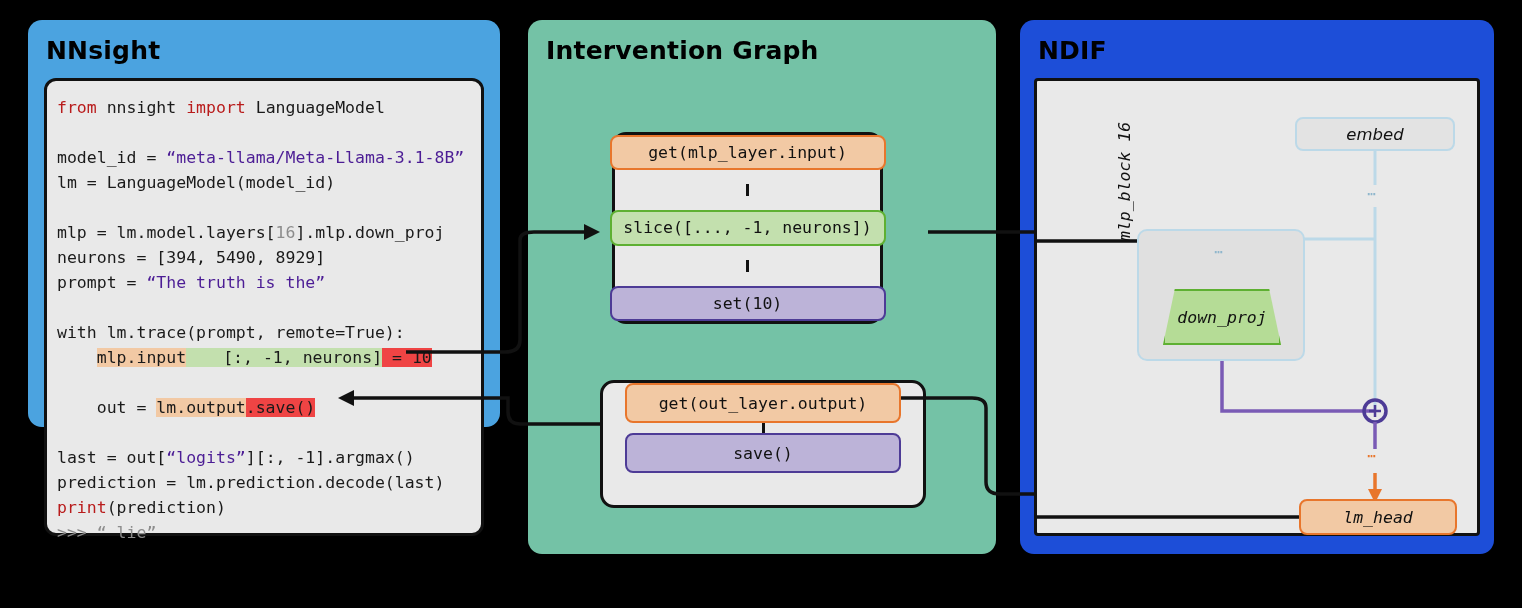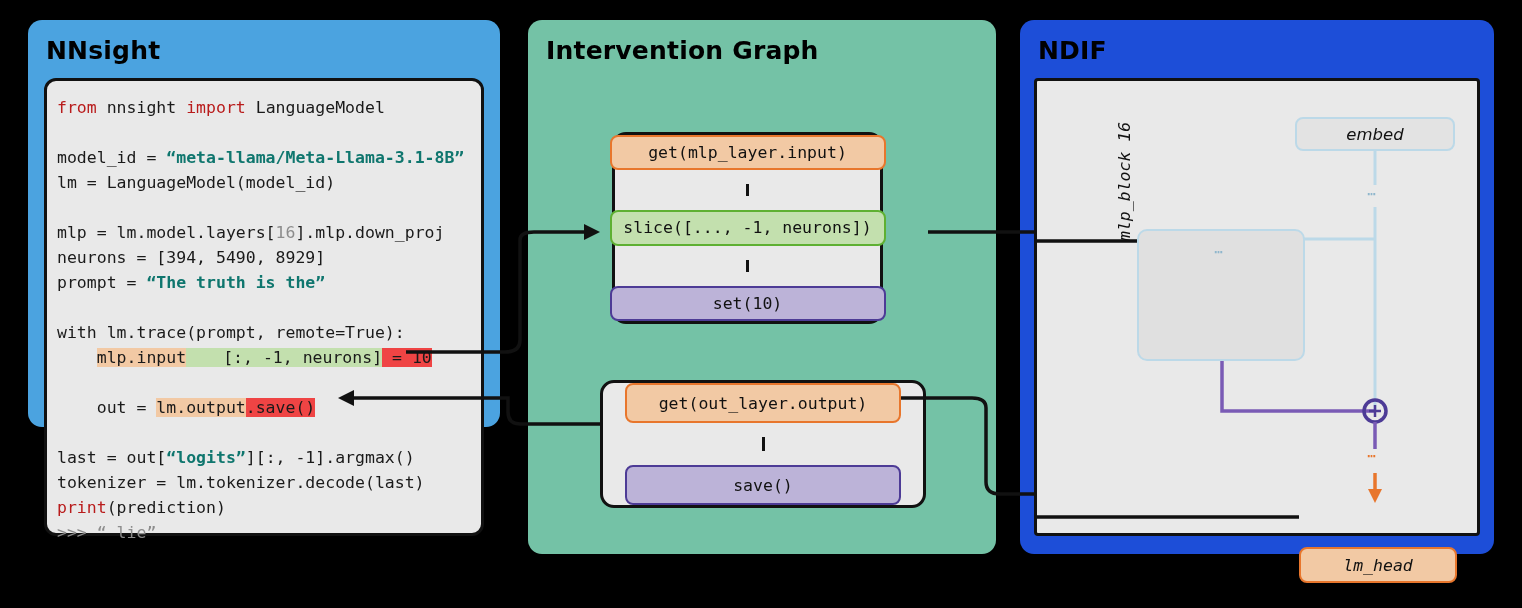--- a/index.html
+++ b/index.html
@@ -11,32 +11,32 @@
   #panel-ndif{left:1020px;top:20px;width:474px;height:534px;background:#1d4ed8;}
   .panel-title{position:absolute;left:18px;top:16px;font-size:25px;font-weight:bold;
                color:#000;letter-spacing:.2px;}
   
   #code-box{position:absolute;left:16px;top:58px;width:440px;height:458px;
             background:#E9E9E9;border:3px solid #111;border-radius:12px;
             box-sizing:border-box;padding:14px 0 0 10px;}
   pre.code{margin:0;font-family:"DejaVu Sans Mono",monospace;font-size:16.5px;
            line-height:25px;color:#1A1A1A;white-space:pre;}
   .kw{color:#b91c1c;}
-  .str{color:#0f766e;font-weight:bold;}
+  .str{color:#4c1d95;}
   .num{color:#8C8C8C;}
   .dim{color:#8C8C8C;}
   .hl-o{background:#F2C9A4;}
   .hl-g{background:#C3E0AE;padding-left:37px;}
   .hl-p{background:#ef4444;}
   
   .graph-group{position:absolute;background:#E9E9E9;border:3.5px solid #111;
                border-radius:14px;box-sizing:border-box;
                display:flex;flex-direction:column;align-items:center;}
   #graph-group-1{left:84px;top:112px;width:271px;height:192px;justify-content:center;gap:16px;}
-  #graph-group-2{left:72px;top:360px;width:326px;height:128px;justify-content:space-between;gap:0;}
+  #graph-group-2{left:72px;top:360px;width:326px;height:128px;justify-content:flex-start;gap:0;}
   .node{width:276px;height:40px;border-radius:8px;box-sizing:border-box;
         display:flex;align-items:center;justify-content:center;
         font-family:"DejaVu Sans Mono",monospace;font-size:16.5px;color:#111;
         position:relative;z-index:2;}
   .node.orange{background:#F2C9A4;border:2.5px solid #E8762C;}
   .node.green{background:#C3E0AE;border:2.5px solid #5EB032;}
   .node.purple{background:#BCB3D8;border:2.5px solid #4D3B96;}
   .node-link{width:3px;height:14px;background:#111;position:relative;z-index:1;
              margin:-2px 0;}
   
@@ -48,21 +48,21 @@
      transform:rotate(-90deg);transform-origin:left top;white-space:nowrap;}
   #mlp-block-box{position:absolute;left:100px;top:148px;width:168px;height:132px;
      background:#E0E0E0;border:2.5px solid #BCD9E8;border-radius:10px;box-sizing:border-box;}
   #node-embed{position:absolute;left:258px;top:36px;width:160px;height:34px;
      background:#E3E3E3;border:2.5px solid #BCD9E8;border-radius:8px;box-sizing:border-box;
      display:flex;align-items:center;justify-content:center;
      font-family:"DejaVu Sans",sans-serif;font-size:16.5px;color:#111;}
   #node-lm-head{position:absolute;left:262px;top:418px;width:158px;height:36px;
      background:#F2C9A4;border:2.5px solid #E8762C;border-radius:8px;box-sizing:border-box;
      display:flex;align-items:center;justify-content:center;
-     font-family:"DejaVu Sans Mono",monospace;font-size:16.5px;color:#111;margin-top:48px;}
+     font-family:"DejaVu Sans Mono",monospace;font-size:16.5px;color:#111;}
   #node-down-proj{position:absolute;left:126px;top:208px;width:118px;height:56px;
      display:flex;align-items:center;justify-content:center;
      font-family:"DejaVu Sans Mono",monospace;font-size:16.5px;color:#111;}
   #node-down-proj .trap{position:absolute;inset:0;background:#B5DC96;
      border:2.5px solid #5EB032;
      clip-path:polygon(10% 0,90% 0,100% 100%,0% 100%);}
   #node-down-proj span{position:relative;z-index:2;}
   svg.overlay{position:absolute;left:0;top:0;width:1522px;height:608px;
               pointer-events:none;overflow:visible;}
 </style>
@@ -80,21 +80,21 @@
 <span>mlp = lm.model.layers[</span><span class="num">16</span><span>].mlp.down_proj</span>
 <span>neurons = [394, 5490, 8929]</span>
 <span>prompt = </span><span class="str">“The truth is the”</span>
 
 <span>with lm.trace(prompt, remote=True):</span>
 <span>    </span><span class="hl-o">mlp.input</span><span class="hl-g">[:, -1, neurons]</span><span class="hl-p"> = 10</span>
 
 <span>    out = </span><span class="hl-o">lm.output</span><span class="hl-p">.save()</span>
 
 <span>last = out[</span><span class="str">“logits”</span><span>][:, -1].argmax()</span>
-<span>tokenizer = lm.tokenizer.decode(last)</span>
+<span>prediction = lm.prediction.decode(last)</span>
 <span class="kw">print</span><span>(prediction)</span>
 <span class="dim">&gt;&gt;&gt; “ lie”</span></pre>
   </div>
 </div>
 
 <div class="panel" id="panel-graph">
   <div class="panel-title">Intervention Graph</div>
 
   <div class="graph-group" id="graph-group-1">
     <div class="node orange">get(mlp_layer.input)</div>
@@ -138,20 +138,24 @@
       <polygon points="134,208 126,192 142,192" fill="#111"></polygon>
 
       <path d="M0,436 L262,436" stroke="#111" stroke-width="3.5" fill="none"></path>
     </svg>
 
     <div id="node-embed">embed</div>
     <div style="position:absolute;left:330px;top:104px;color:#8FB6CC;font-size:15px;font-family:'DejaVu Sans Mono',monospace;">⋯</div>
     <div id="mlp-block-box"></div>
     <div id="mlp-block-label">mlp_block 16</div>
     <div style="position:absolute;left:177px;top:162px;color:#8FB6CC;font-size:15px;font-family:'DejaVu Sans Mono',monospace;">⋯</div>
+    <div id="node-down-proj">
+      <div class="trap"></div>
+      <span>down_proj</span>
+    </div>
     <div style="position:absolute;left:330px;top:366px;color:#E8762C;font-size:15px;font-family:'DejaVu Sans Mono',monospace;">⋯</div>
     <div id="node-lm-head">lm_head</div>
   </div>
 </div>
 
 <svg class="overlay">
 
   <path d="M406,352 L505,352 Q520,352 520,340 L520,240 Q520,232 534,232 L585,232" stroke="#111" stroke-width="3.5" fill="none"></path>
   <polygon points="600,232 584,224 584,240" fill="#111"></polygon>
 

